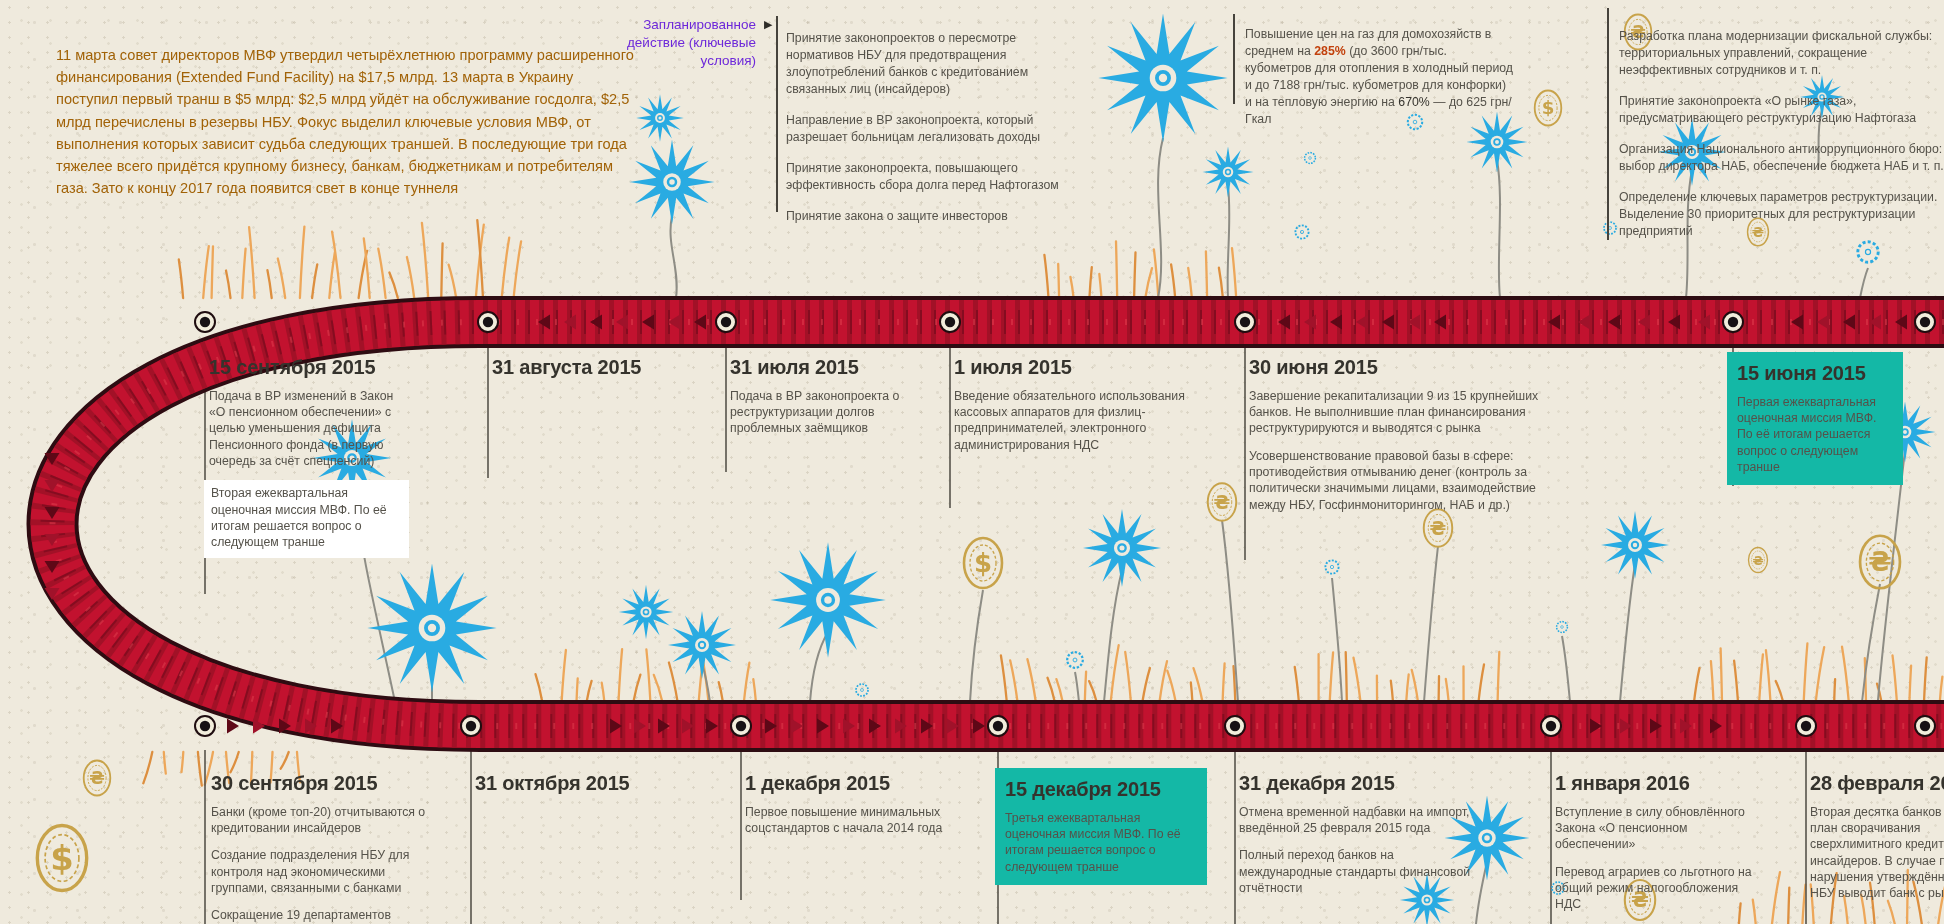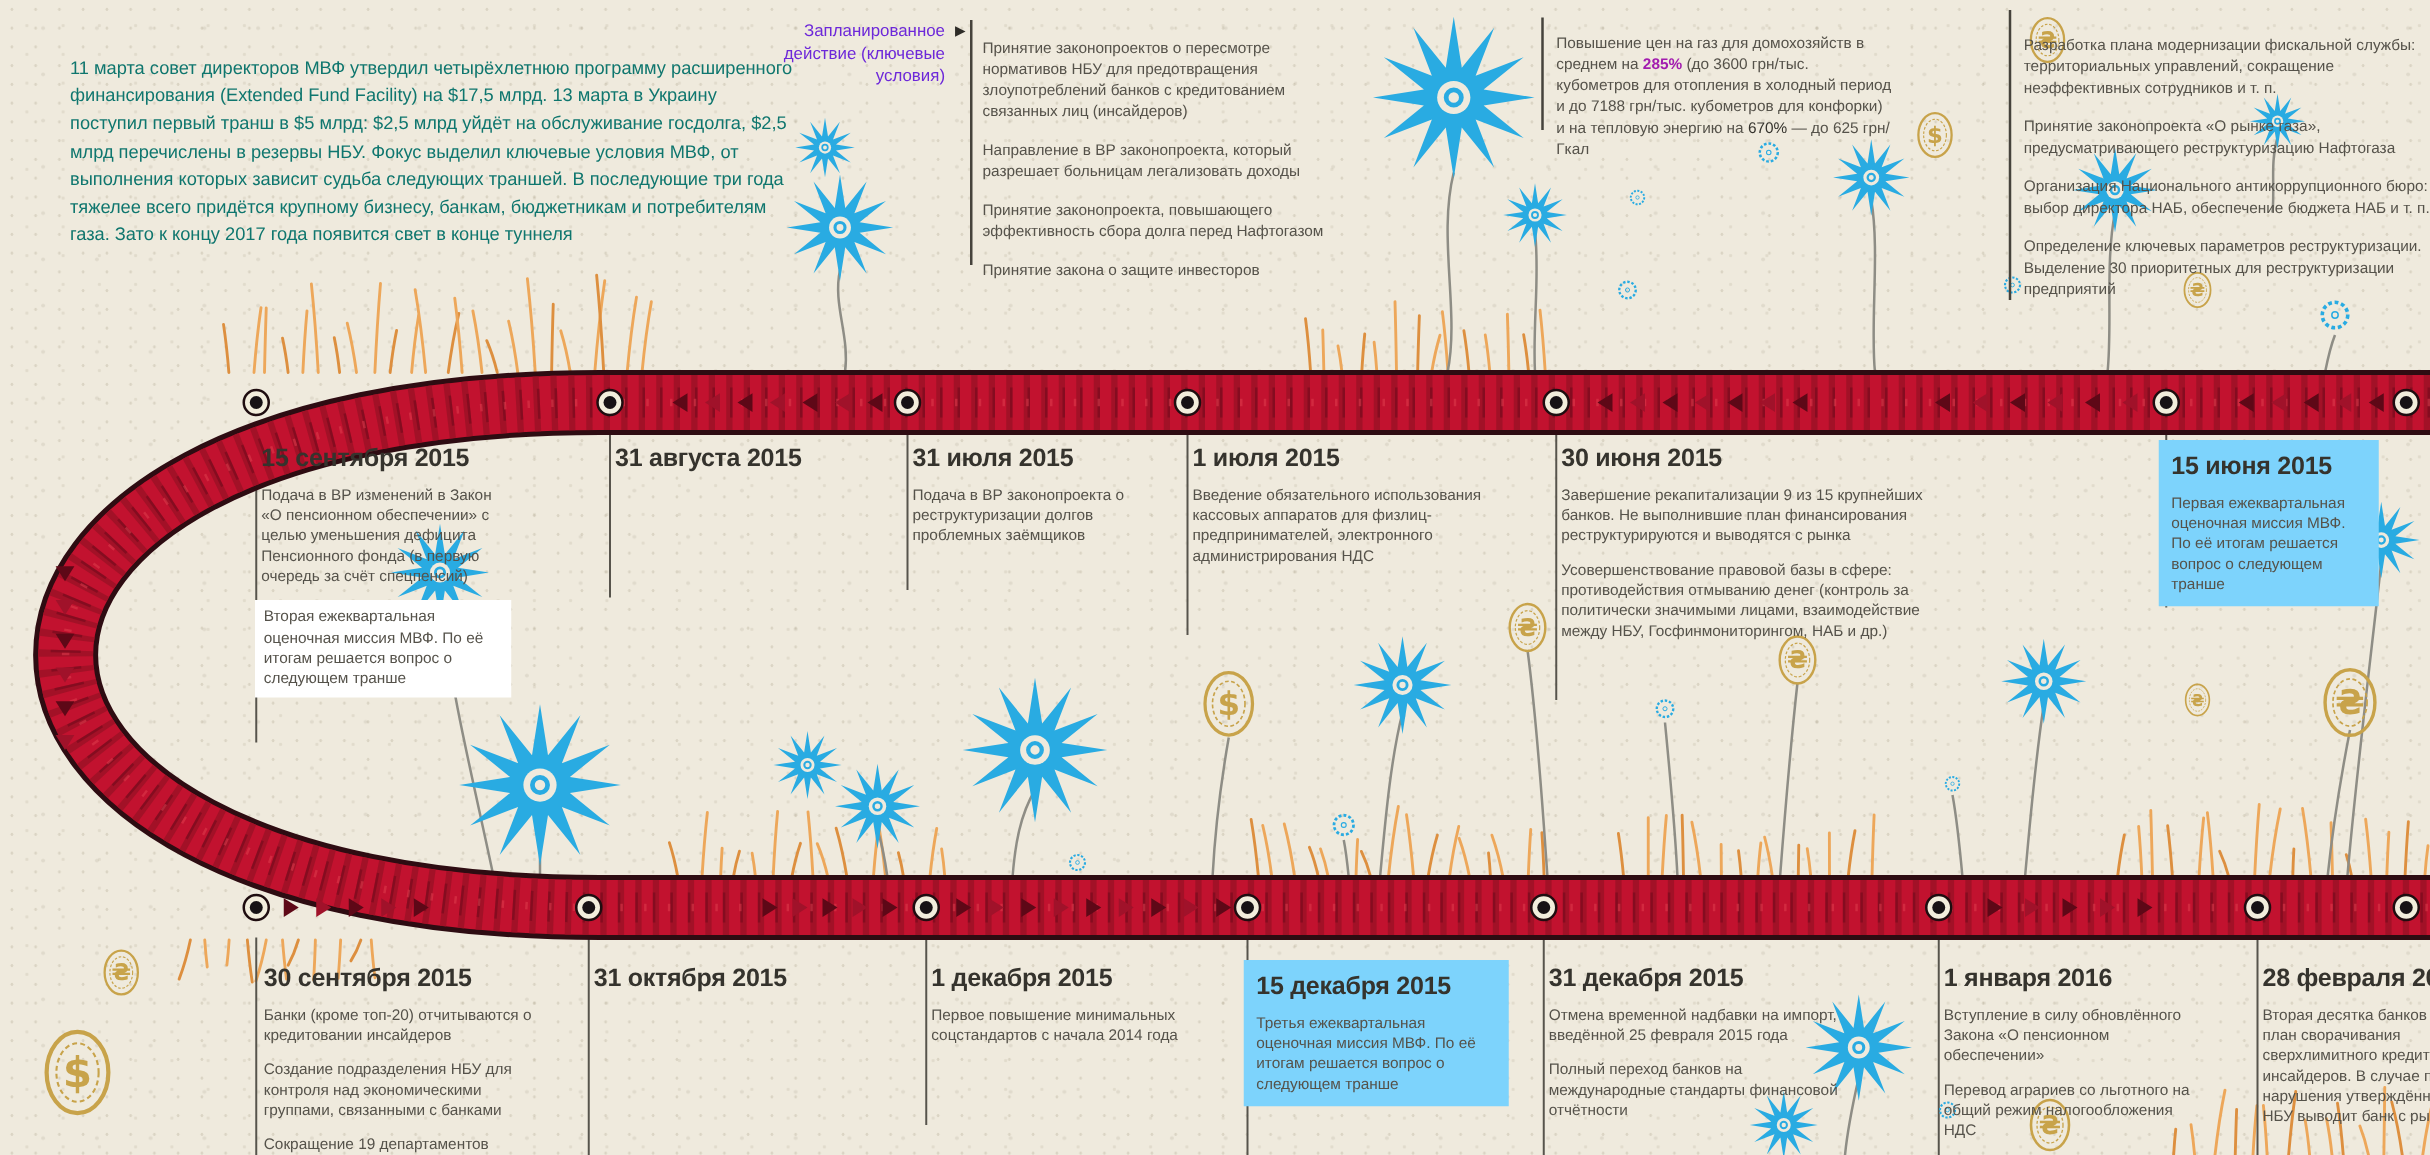--- a/index.html
+++ b/index.html
@@ -9,31 +9,31 @@
     font-family:"Liberation Sans","DejaVu Sans",sans-serif;
     background-color:#efeadd;
     background-image:
       radial-gradient(circle, rgba(125,112,82,.18) 0 1px, transparent 1.4px),
       radial-gradient(circle, rgba(125,112,82,.12) 0 1px, transparent 1.6px),
       radial-gradient(circle, rgba(90,80,55,.10) 0 1.2px, transparent 1.8px);
     background-size:19px 15px, 29px 23px, 43px 37px;
     background-position:0 0, 7px 9px, 13px 4px;
   }
   #decor{position:absolute;left:0;top:0;z-index:1}
-  .intro{position:absolute;left:56px;top:44px;width:578px;font-size:14.6px;line-height:1.52;color:#0f766e;z-index:2}
+  .intro{position:absolute;left:56px;top:44px;width:578px;font-size:14.6px;line-height:1.52;color:#a16207;z-index:2}
   .legend{position:absolute;left:590px;top:16px;width:166px;text-align:right;font-weight:normal;font-size:13.5px;line-height:1.32;color:#6d28d9;z-index:2}
   .legend-arrow{position:absolute;left:764px;top:18px;font-size:11px;color:#2e2c27;z-index:2}
   .vrule{position:absolute;width:2px;background:#46433c;z-index:2}
   .cond{position:absolute;z-index:2;color:#55524a;font-size:12.3px;line-height:1.38}
   .cond p{margin:0 0 14px}
   .ev{position:absolute;z-index:3;font-size:12.3px;line-height:1.33;color:#55524a}
   .ev h3{font-size:20px;color:#35332d;margin:0 0 7px;letter-spacing:-.2px}
   .ev p{margin:0 0 11px}
   .ev .hl{background:#ffffff;padding:5px 7px 7px;margin-left:-5px}
-  .box-hl{background:#7dd3fc;padding:8px 10px 10px}
+  .box-hl{background:#14b8a6;padding:8px 10px 10px}
   .box-hl p{margin:0}
 </style>
 </head>
 <body>
 
 <svg id="decor" width="1944" height="924" viewBox="0 0 1944 924">
     <g>
       <path d="M183.1 298 q -1.7 -21.2 -4.3 -38.5" fill="none" stroke="#dd8f3f" stroke-width="2.3" stroke-linecap="round"></path>
       <path d="M203.2 298 q 2.2 -28.5 5.6 -51.8" fill="none" stroke="#eda75a" stroke-width="2.3" stroke-linecap="round"></path>
       <path d="M211.6 298 q 0.6 -28.4 1.4 -51.7" fill="none" stroke="#eda75a" stroke-width="2.3" stroke-linecap="round"></path>
@@ -528,21 +528,21 @@
 <div class="vrule" style="left:1233px;top:14px;height:90px"></div>
 <div class="vrule" style="left:1607px;top:8px;height:232px"></div>
 
 <div class="cond" style="left:786px;top:30px;width:296px">
   <p>Принятие законопроектов о пересмотре нормативов НБУ для предотвращения злоупотреблений банков с кредитованием связанных лиц (инсайдеров)</p>
   <p>Направление в ВР законопроекта, который разрешает больницам легализовать доходы</p>
   <p>Принятие законопроекта, повышающего эффективность сбора долга перед Нафтогазом</p>
   <p>Принятие закона о защите инвесторов</p>
 </div>
 <div class="cond" style="left:1245px;top:26px;width:270px">
-  <p><span>Повышение цен на газ для домохозяйств в среднем на </span><span style="font-weight: bold; color: #a21caf;">285%</span><span> (до 3600 грн/тыс. кубометров для отопления в холодный период и до 7188 грн/тыс. кубометров для конфорки) и на тепловую энергию на </span><span style="font-weight: normal; color: rgb(53, 51, 45);">670%</span><span> — до 625 грн/Гкал</span></p>
+  <p><span>Повышение цен на газ для домохозяйств в среднем на </span><span style="font-weight: bold; color: #c2410c;">285%</span><span> (до 3600 грн/тыс. кубометров для отопления в холодный период и до 7188 грн/тыс. кубометров для конфорки) и на тепловую энергию на </span><span style="font-weight: normal; color: rgb(53, 51, 45);">670%</span><span> — до 625 грн/Гкал</span></p>
 </div>
 <div class="cond" style="left:1619px;top:28px;width:330px">
   <p>Разработка плана модернизации фискальной службы: территориальных управлений, сокращение неэффективных сотрудников и т. п.</p>
   <p>Принятие законопроекта «О рынке газа», предусматривающего реструктуризацию Нафтогаза</p>
   <p>Организация Национального антикоррупционного бюро: выбор директора НАБ, обеспечение бюджета НАБ и т. п.</p>
   <p>Определение ключевых параметров реструктуризации. Выделение 30 приоритетных для реструктуризации предприятий</p>
 </div>
 
 <div class="ev" style="left:209px;top:354px;width:200px">
   <h3>15 сентября 2015</h3>

